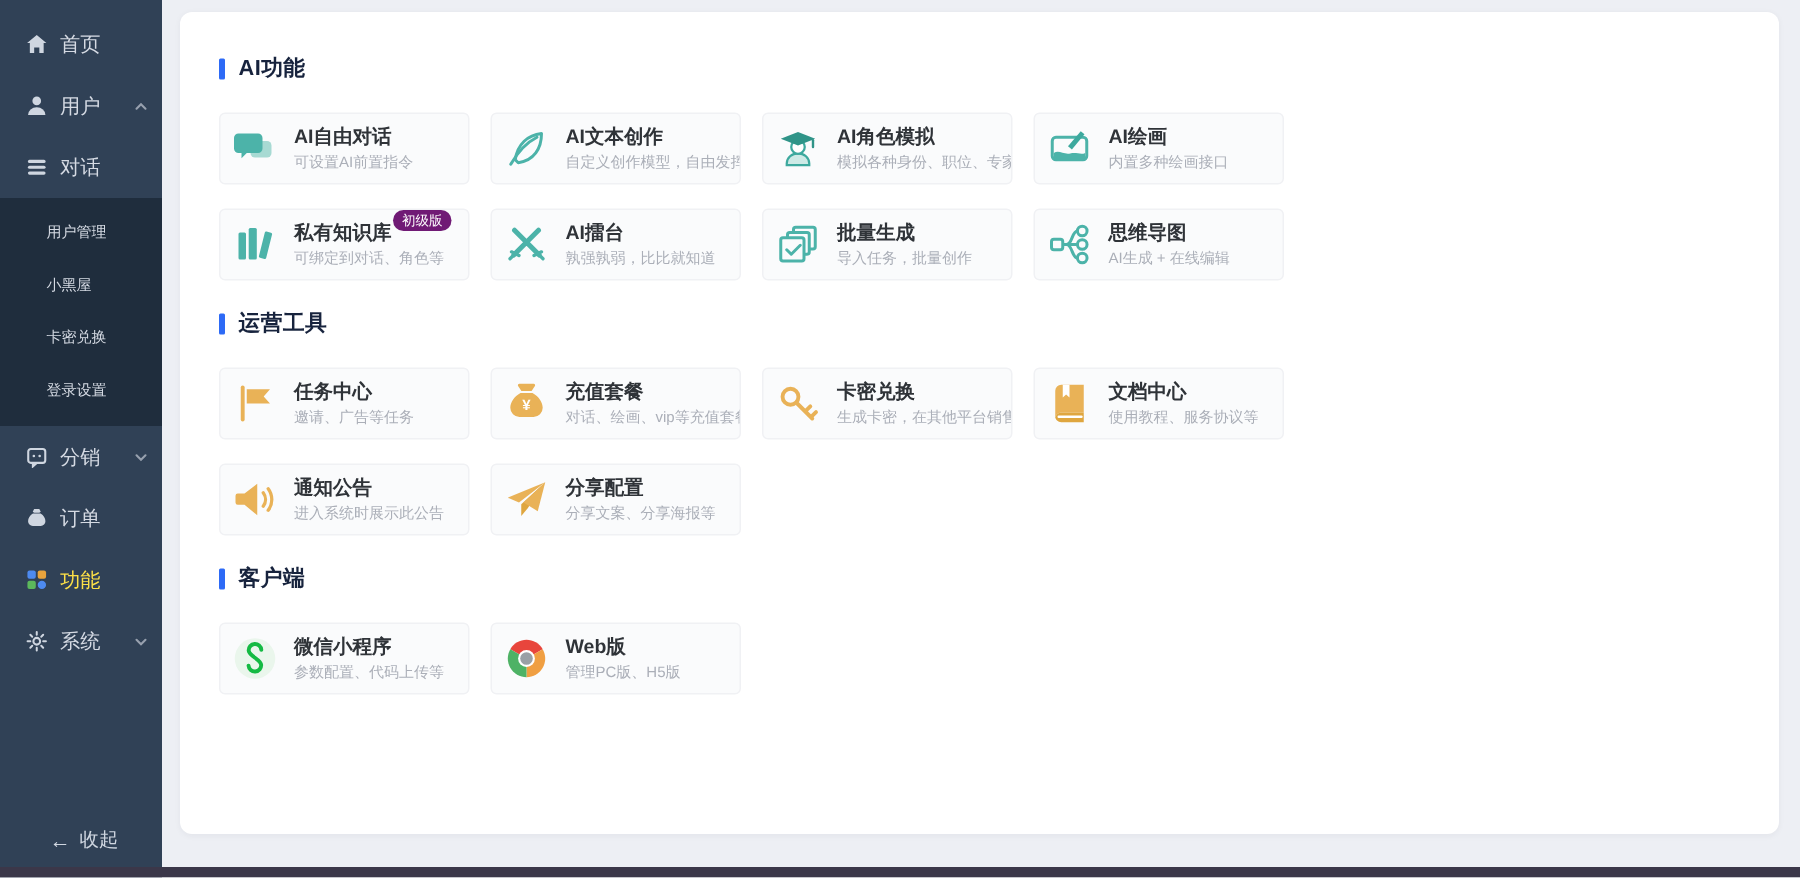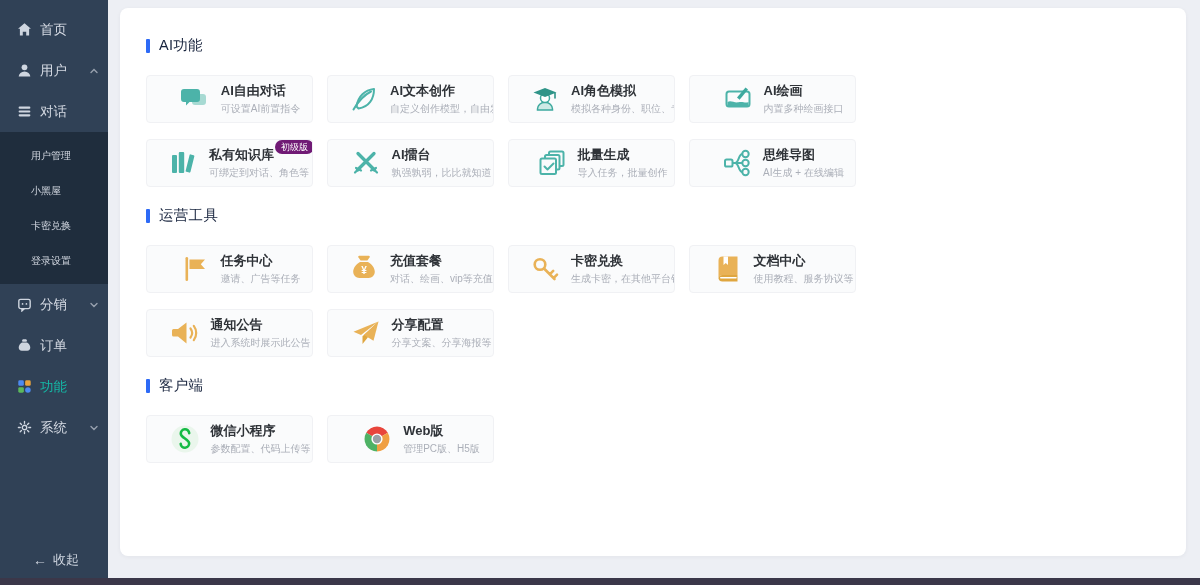--- a/index.html
+++ b/index.html
@@ -16,49 +16,49 @@
   z-index:2;
   justify-content:center;
 }
 .side-nav { padding-top:9px; }
 .side-item {
   height:41px; display:flex; align-items:center; padding-left:17px;
   font-size:13.5px; cursor:pointer; position:relative; white-space:nowrap;
 }
 .side-item .s-icon { width:15px; height:15px; margin-right:8px; display:inline-flex; align-items:center; flex-shrink:0; }
 .side-item .s-icon svg { width:15px; height:15px; }
-.side-item.active { color:#14b8a6; }
+.side-item.active { color:#fde047; }
 .chev { position:absolute; right:9px; top:50%; margin-top:-5px; width:10px; height:10px; display:inline-flex; }
 .chev.up { transform:rotate(180deg); }
 .submenu { background:#1f2d3d; padding:6px 0; }
 .sub-item {
   height:35px; line-height:35px; padding-left:31px; font-size:10px;
   color:#d5dae3; cursor:pointer; white-space:nowrap;
 }
 .collapse-btn {
   margin-top:auto; height:50px; display:flex; align-items:center;
   padding-left:33px; font-size:13px; color:#cfd6e0; cursor:pointer;
 }
 .collapse-btn .arrow { margin-right:6px; font-size:14px; }
 
 .panel {
   position:absolute; left:120px; top:8px; width:1066px; height:548px;
   background:#ffffff; border-radius:8px; padding:28px 0 0 26px;
   box-shadow:0 1px 4px rgba(31,45,61,0.05);
 }
 .sec-title {
-  display:flex; align-items:center; font-size:14.5px; font-weight:normal;
+  display:flex; align-items:center; font-size:14.5px; font-weight:bold;
   color:#17233d; margin-bottom:20px; letter-spacing:0.3px;
 }
 .sec-title .bar { width:4px; height:14px; background:#2d6af6; border-radius:1px; margin-right:9px; }
 .cards { display:flex; flex-wrap:wrap; gap:16px 14px; width:725px; margin-bottom:19px; }
 .card {
   width:167px; height:48px; background:#fafbfc; border:1px solid #f0f1f4;
-  border-radius:4px; display:flex; align-items:center; padding-left:20px;
-  cursor:pointer; overflow:hidden;justify-content:center;
+  border-radius:4px; display:flex; align-items:center; padding-left:7px;
+  cursor:pointer; overflow:hidden;
 }
 .c-icon { width:32px; height:32px; margin-right:10px; flex-shrink:0; display:inline-flex; }
 .c-icon svg { width:32px; height:32px; }
 .c-text { display:flex; flex-direction:column; justify-content:center; min-width:0; }
 .c-title { font-size:13px; font-weight:bold; color:#2f3338; line-height:16px; white-space:nowrap; }
 .c-sub { font-size:10px; color:#abafb8; line-height:13px; margin-top:3px; white-space:nowrap; }
 .badge {
   display:inline-block; vertical-align:top; transform:translateY(-7px);
   margin-left:1px; background:#701a75; color:#fff; font-size:9px;
   font-weight:normal; padding:2px 6px; border-radius:8px; line-height:10px;

